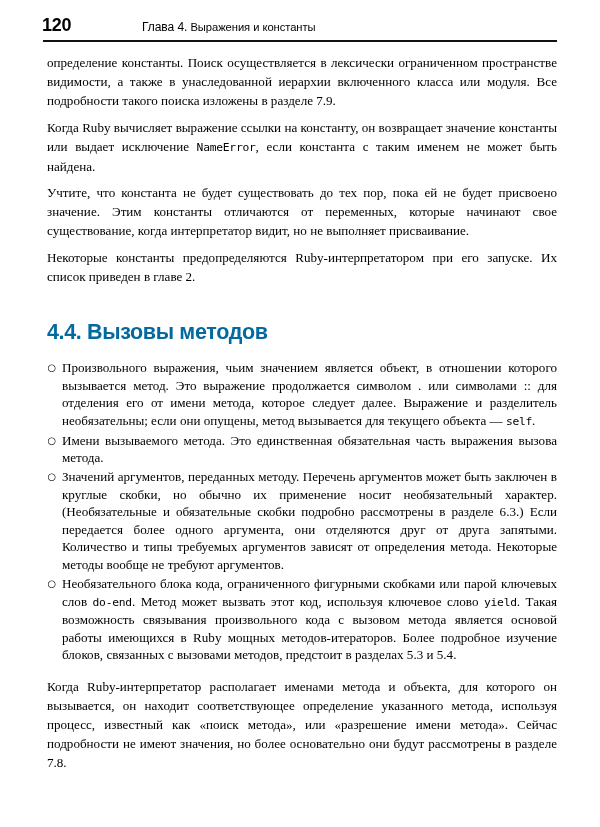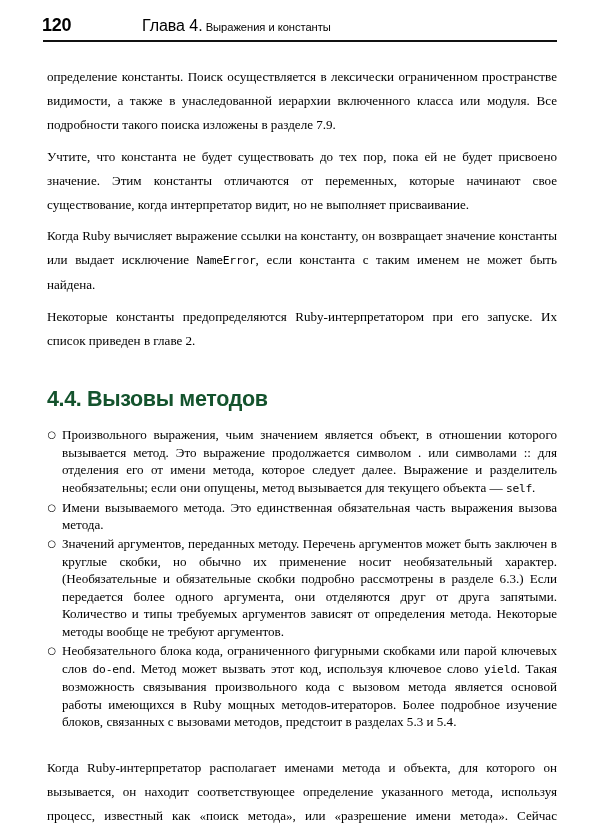--- a/index.html
+++ b/index.html
@@ -48,43 +48,43 @@
     flex: 0 0 52px;
   }
   .chapter-line {
     font-family: "Liberation Sans", "DejaVu Sans", sans-serif;
     font-size: 11.2px;
     line-height: 1;
     white-space: nowrap;
     letter-spacing: -0.05px;
   }
   .chapter-num {
-    font-size: 16px;
+    font-size: 12px;
   }
   .head-rule {
     position: absolute;
     left: 43px;
     top: 40px;
     width: 514px;
     height: 1.6px;
     background: #111111;
   }
 
   
   .column {
     position: absolute;
     left: 47px;
     top: 49px;
     width: 510px;
   }
 
   p.body {
-    margin: 16px 0 0 0;
+    margin: 4px 0 0 0;
     font-size: 13.1px;
-    line-height: 24px;
+    line-height: 19px;
     text-align: justify;
     text-justify: inter-word;
     hyphens: manual;
     text-indent: 0;
   }
   p.body + p.body {
     margin-top: 7.5px;
   }
 
   
@@ -96,21 +96,21 @@
   }
 
   
   h2.section-title {
     margin: 0;
     font-family: "Liberation Sans", "DejaVu Sans", sans-serif;
     font-weight: 700;
     font-size: 21.5px;
     line-height: 24px;
     letter-spacing: -0.35px;
-    color: #14532d;
+    color: #0369a1;
   }
 
   
   ul.bullets {
     list-style: none;
     margin: 0;
     padding: 0;
   }
   ul.bullets > li {
     position: relative;
@@ -143,23 +143,23 @@
   <div class="running-head">
     <span class="folio">120</span>
     <span class="chapter-line"><span class="chapter-num">Глава 4.</span> <span>Выражения и константы</span></span>
   </div>
   <div class="head-rule"></div>
 
   <div class="column">
 
     <p class="body">определение константы. Поиск осуществляется в лексически ограниченном пространстве видимости, а также в унаследованной иерархии включенного класса или модуля. Все подробности такого поиска изложены в разделе 7.9.</p>
 
+    <p class="body"><span>Когда Ruby вычисляет выражение ссылки на константу, он возвращает значение константы или выдает исключение </span><code>NameError</code><span>, если константа с таким именем не может быть найдена.</span></p>
+
     <p class="body">Учтите, что константа не будет существовать до тех пор, пока ей не будет присвоено значение. Этим константы отличаются от переменных, которые начинают свое существование, когда интерпретатор видит, но не выполняет присваивание.</p>
-
-    <p class="body"><span>Когда Ruby вычисляет выражение ссылки на константу, он возвращает значение константы или выдает исключение </span><code>NameError</code><span>, если константа с таким именем не может быть найдена.</span></p>
 
     <p class="body">Некоторые константы предопределяются Ruby-интерпретатором при его запуске. Их список приведен в главе 2.</p>
 
     <div class="spacer-heading-top"></div>
 
     <h2 class="section-title">4.4. Вызовы методов</h2>
 
     <div class="spacer-heading-bot"></div>
 
 

